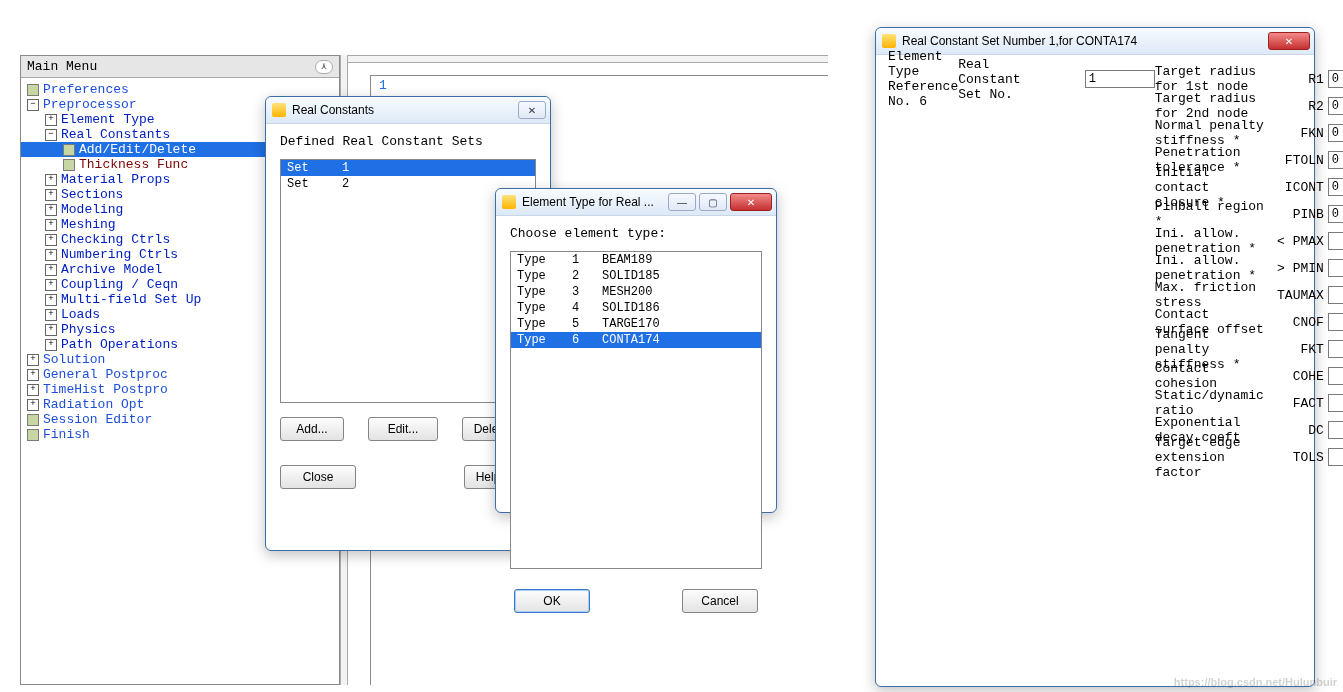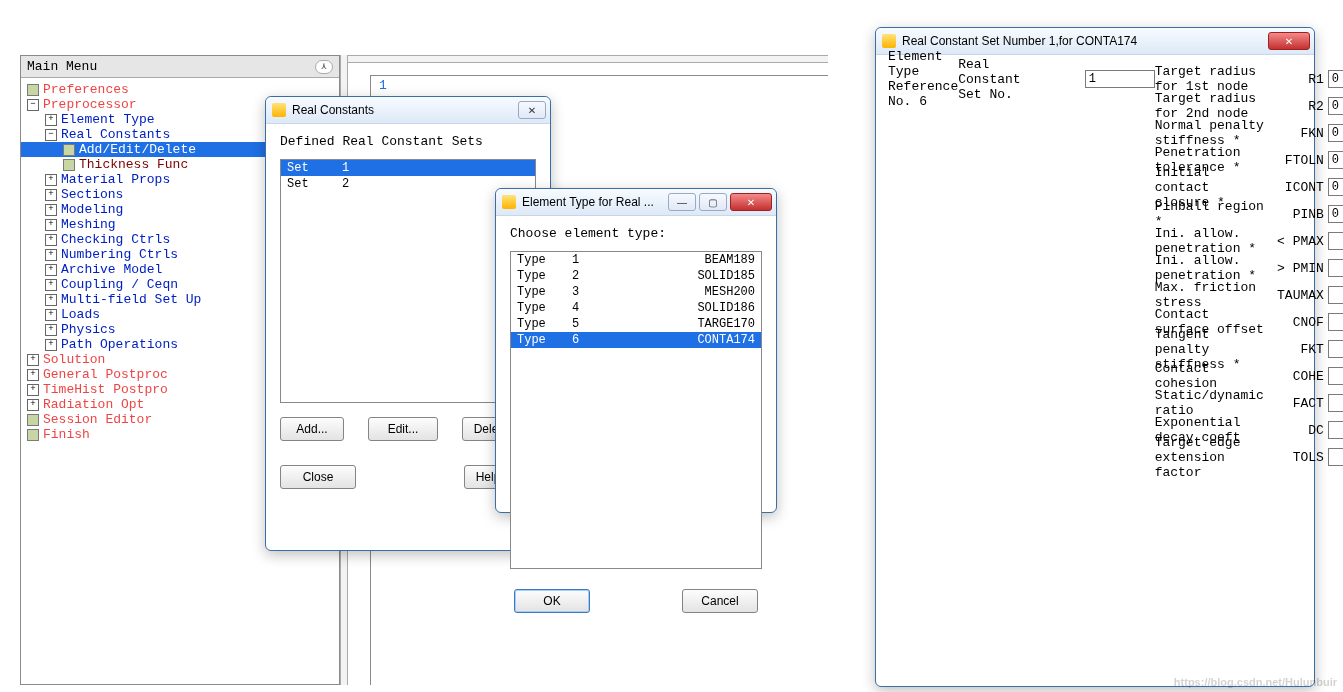--- a/index.html
+++ b/index.html
@@ -10,38 +10,38 @@
   .panel { position:absolute; border:1px solid #8a8a8a; background:#f3f3f3; }
   .mm-title { padding:3px 6px; background:#e6e6e6; border-bottom:1px solid #aaa; display:flex; align-items:center; justify-content:space-between; font-family:"Courier New",monospace; }
   .mm-body { background:#fff; padding:4px 0; overflow:auto; height:calc(100% - 22px); }
   .tree-row { display:flex; align-items:center; padding:0 4px 0 0; white-space:nowrap; cursor:default; }
   .indent { display:inline-block; }
   .node-ico { width:12px; height:12px; border:1px solid #666; display:inline-flex; align-items:center; justify-content:center; font-size:9px; line-height:1; margin-right:4px; background:#fff; color:#000;}
   .leaf-ico { width:12px; height:12px; display:inline-block; margin-right:4px; background:#c7d6a3; border:1px solid #7a7a7a; }
   .tree-label { font-family:"Courier New",monospace; }
   .tree-label.blue { color:#0020c0; }
   .tree-label.maroon { color:#7b0000; }
-  .tree-label.black { color:#ef4444; }
+  .tree-label.black { color:#1d4ed8; }
   .tree-row.selected { background:#1f6fe5; }
   .tree-row.selected .tree-label { color:#fff; }
 
   
   .dlg { position:absolute; border:1px solid #3a6ea5; border-radius:6px; box-shadow:0 4px 14px rgba(0,0,0,.25); background:#fff; }
   .dlg-title { height:27px; background:linear-gradient(#f7fbff,#dde9f7); border-bottom:1px solid #c8d6e8; border-radius:6px 6px 0 0; display:flex; align-items:center; padding:0 4px 0 6px; font-family:"Segoe UI", sans-serif; font-size:12px; color:#000;}
   .dlg-title .ico { width:14px; height:14px; background:linear-gradient(#ffe27a,#ffb400); border-radius:2px; margin-right:6px;}
   .dlg-title .spacer { flex:1; }
   .winbtn { width:28px; height:18px; border:1px solid #9aaac4; border-radius:3px; background:linear-gradient(#f6f9ff,#e1e9f6); margin-left:3px; display:inline-flex; align-items:center; justify-content:center; font-size:10px; color:#334; }
   .winbtn.close { background:linear-gradient(#f48a8a,#c43030); color:#fff; border-color:#a02020; width:42px;}
   .dlg-body { padding:10px 14px 12px; font-family:"Courier New",monospace; }
   .btn { font-family:"Segoe UI",sans-serif; font-size:12px; padding:2px 0; width:76px; height:24px; border:1px solid #848484; background:linear-gradient(#fdfdfd,#e3e3e3); border-radius:3px; text-align:center; display:inline-flex; align-items:center; justify-content:center;}
   .btn.primary { border:1px solid #3a78c9; box-shadow:0 0 0 1px #a7cdf5 inset; }
   .listbox { border:1px solid #888; background:#fff; font-family:"Courier New",monospace; font-size:12px; }
   .listrow { padding:1px 6px; display:flex; }
   .listrow.sel { background:#1f6fe5; color:#fff; }
-  .col-a { width:55px; } .col-b { width:30px; } .col-c { flex:1;text-align:right; }
+  .col-a { width:55px; } .col-b { width:30px; } .col-c { flex:1; }
 
   .fieldrow { display:flex; align-items:center; height:26px; margin:1px 0;}
   .fieldrow .lab { flex:1; }
   .fieldrow .code { width:64px; text-align:right; padding-right:4px;}
   .fieldrow input { width:70px; height:18px; border:1px solid #7a7a7a; font-family:"Courier New",monospace; padding:0 3px; font-size:12px;}
   .scroll-h { height:16px; border:1px solid #bbb; background:#f0f0f0; display:flex; align-items:center;}
   .scroll-h .arr { width:16px; height:14px; background:#e0e0e0; border:1px solid #aaa; display:flex; align-items:center; justify-content:center; font-size:9px;}
   .scroll-h .track { flex:1; height:14px; }
 
   .editor { position:absolute; border:1px solid #8a8a8a; border-right:none; border-bottom:none; background:#fff;}

